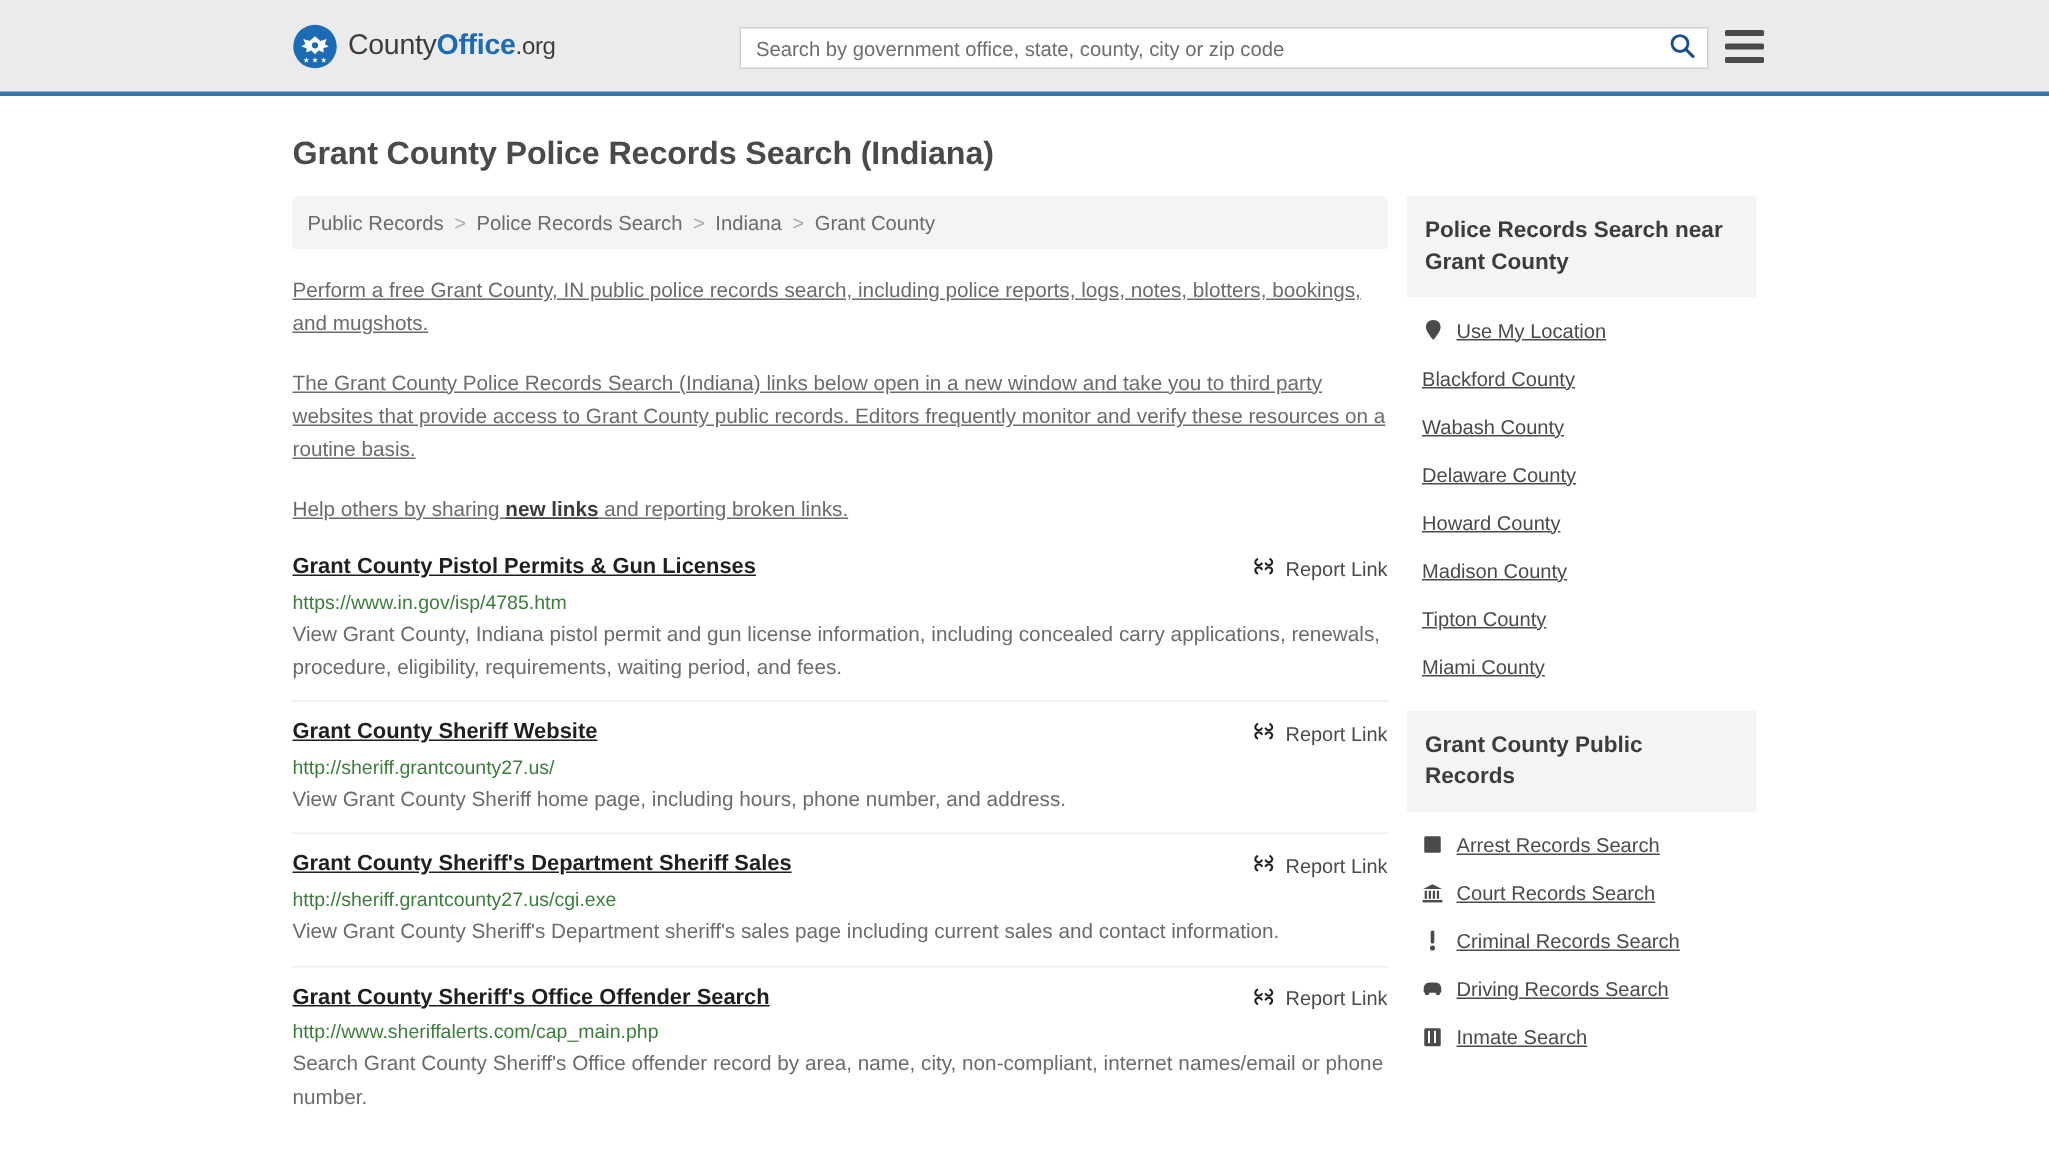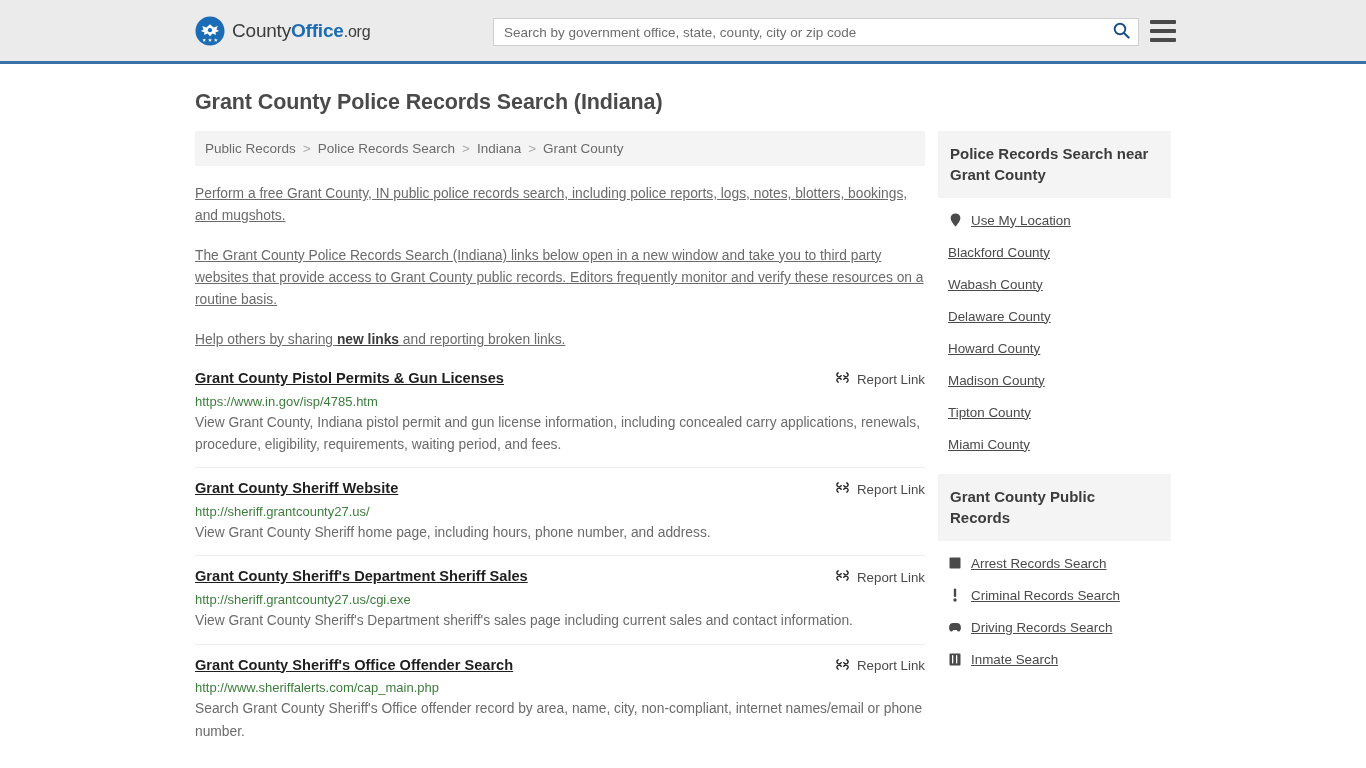--- a/index.html
+++ b/index.html
@@ -422,20 +422,35 @@
 
           <div class="panel-item">
             <span class="panel-icon">
               <svg width="12" height="12" viewBox="0 0 12 12">
                 <rect x="0.5" y="0.5" width="11" height="11" rx="1" fill="#4a4a4a"></rect>
               </svg>
             </span>
             <a href="#">Arrest Records Search</a>
           </div>
 
+          <div class="panel-item">
+            <span class="panel-icon">
+              <svg width="14" height="13" viewBox="0 0 14 13">
+                <g fill="#4a4a4a">
+                  <path d="M7 0.5 L13.3 3.6 L0.7 3.6 Z"></path>
+                  <rect x="1.8" y="4.8" width="1.5" height="5.4"></rect>
+                  <rect x="4.5" y="4.8" width="1.5" height="5.4"></rect>
+                  <rect x="7.2" y="4.8" width="1.5" height="5.4"></rect>
+                  <rect x="9.9" y="4.8" width="1.5" height="5.4"></rect>
+                  <rect x="0.4" y="11" width="13.2" height="1.6"></rect>
+                </g>
+              </svg>
+            </span>
+            <a href="#">Court Records Search</a>
+          </div>
 
           <div class="panel-item">
             <span class="panel-icon">
               <svg width="6" height="14" viewBox="0 0 6 14">
                 <g fill="#4a4a4a">
                   <rect x="1.8" y="0.4" width="2.4" height="8.6" rx="1"></rect>
                   <circle cx="3" cy="12" r="1.7"></circle>
                 </g>
               </svg>
             </span>

